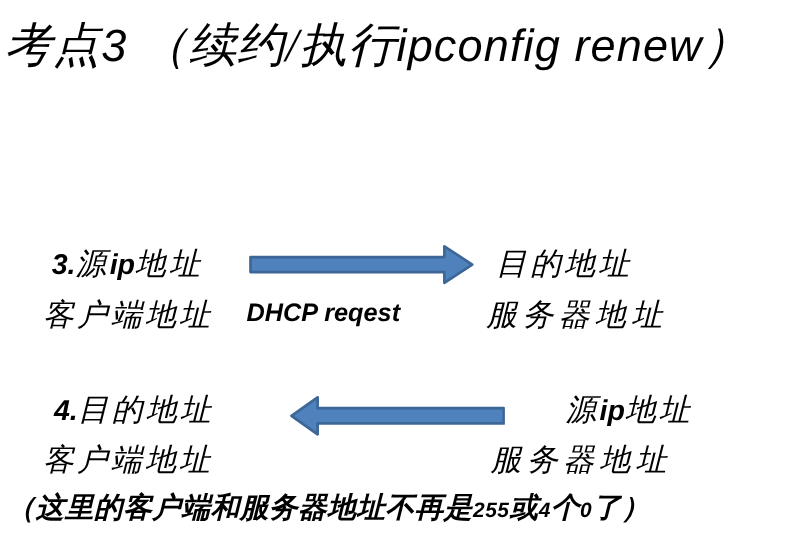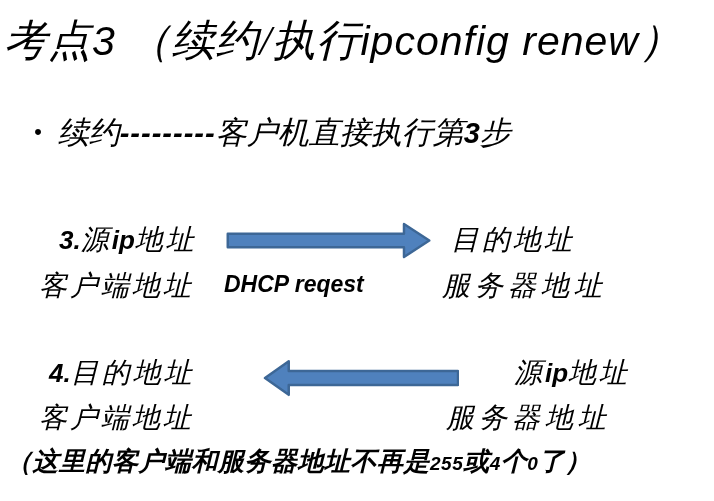--- a/index.html
+++ b/index.html
@@ -82,23 +82,22 @@
   }
   .note .lat-b { font-size: 19px; }
 </style>
 </head>
 <body>
 
 <div class="slide">
 
   <div class="title"><span class="zh">考点</span><span class="lat">3</span><span class="zh"> （续约/执行</span><span class="lat">ipconfig renew</span><span class="zh">）</span></div>
 
-  <div class="bullet-line"><span class="bullet-marker">•</span><span class="zh">续约</span><span class="lat-b dashes">---------</span><span class="zh">客户机直接执行第</span><span class="lat-b">3</span><span class="zh">步</span></div>
 
-  <div class="dg" style="left:59px; top:221px;"><span class="lat-b">3.</span><span class="zh">源</span><span class="lat-b">ip</span><span class="zh">地址</span></div>
+  <div class="dg" style="left:47px; top:221px;"><span class="lat-b">3.</span><span class="zh">源</span><span class="lat-b">ip</span><span class="zh">地址</span></div>
 
   <svg class="arrow" style="left:225px; top:222px; width:208px; height:37px;" viewBox="0 0 210 38" aria-hidden="true">
     <polygon points="1,12 182,12 182,2 208,19 182,36 182,26 1,26"></polygon>
   </svg>
 
   <div class="dg" style="left:451px; top:221px;">目的地址</div>
 
   <div class="dg" style="left:39px; top:267px;">客户端地址</div>
   <div class="msg" style="left:224px; top:271px;">DHCP reqest</div>
   <div class="dg" style="left:442px; top:267px; letter-spacing:5px;">服务器地址</div>

